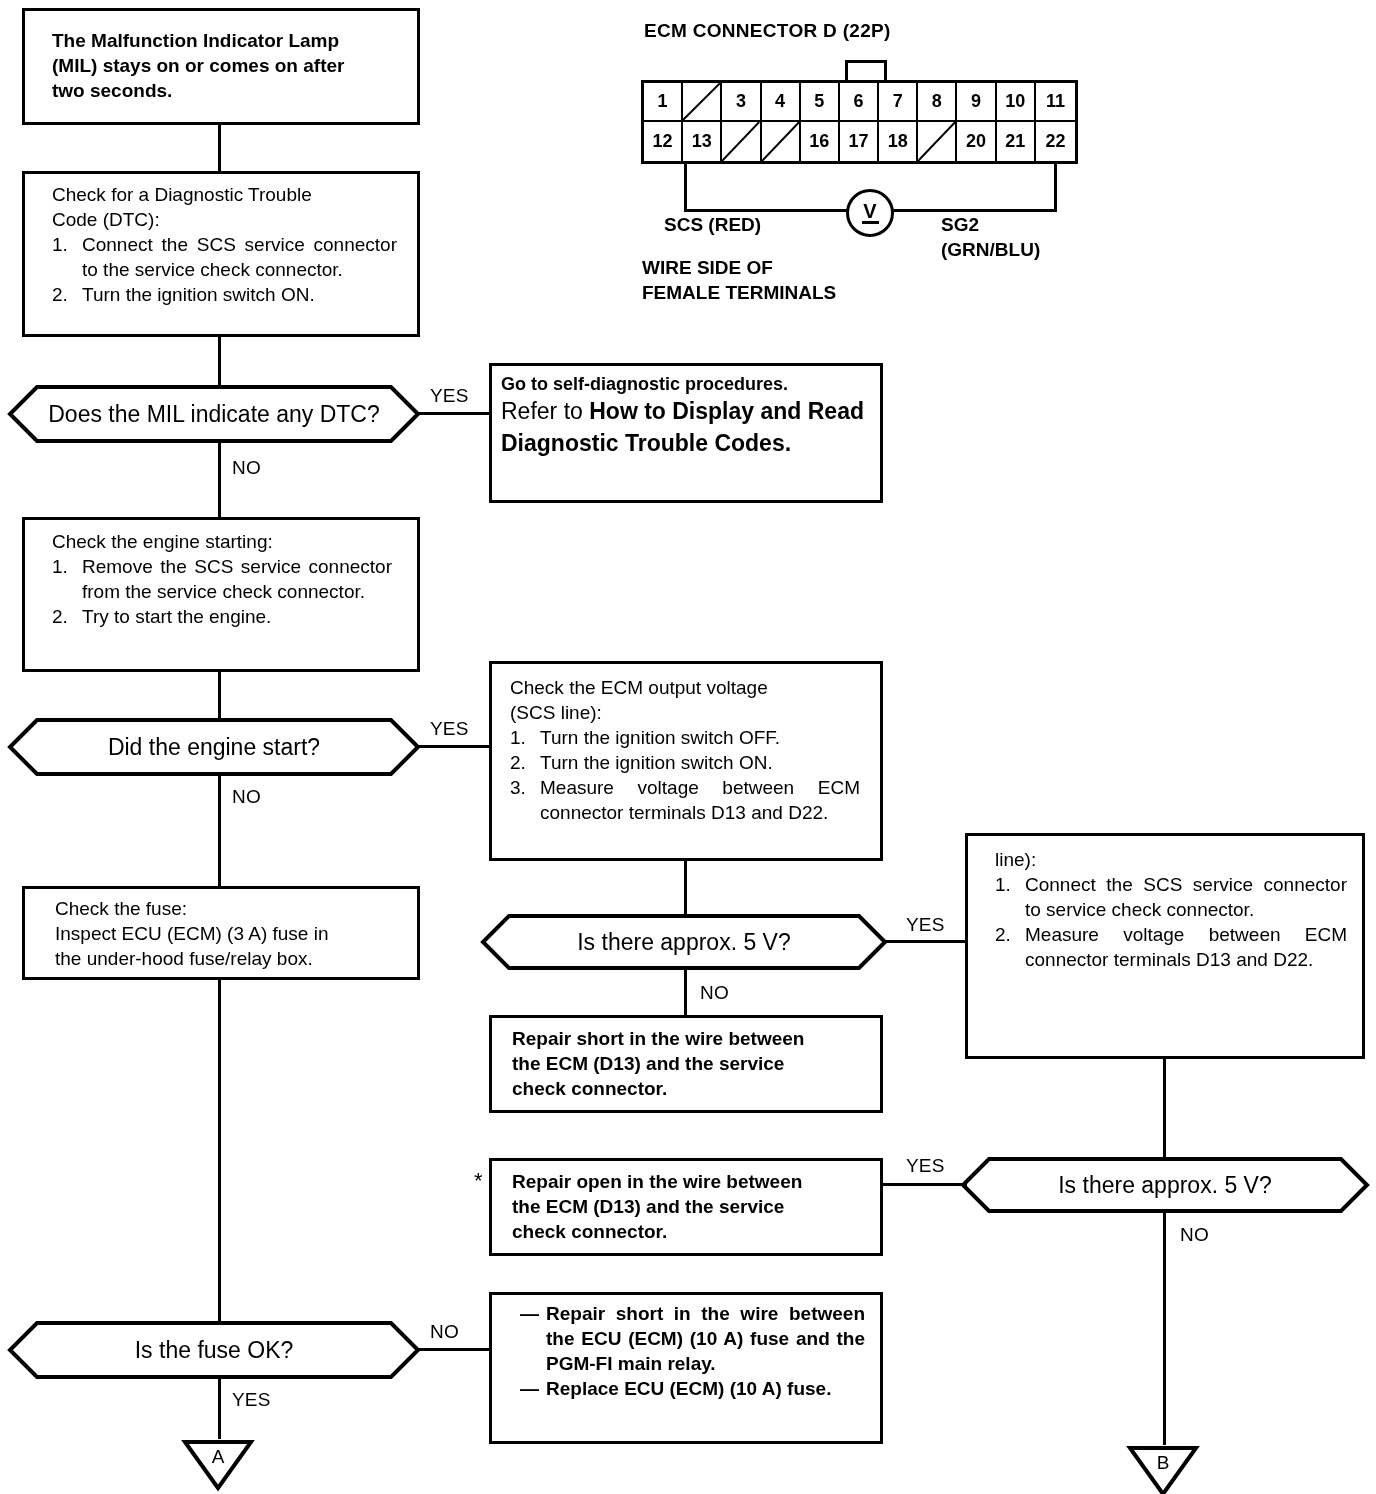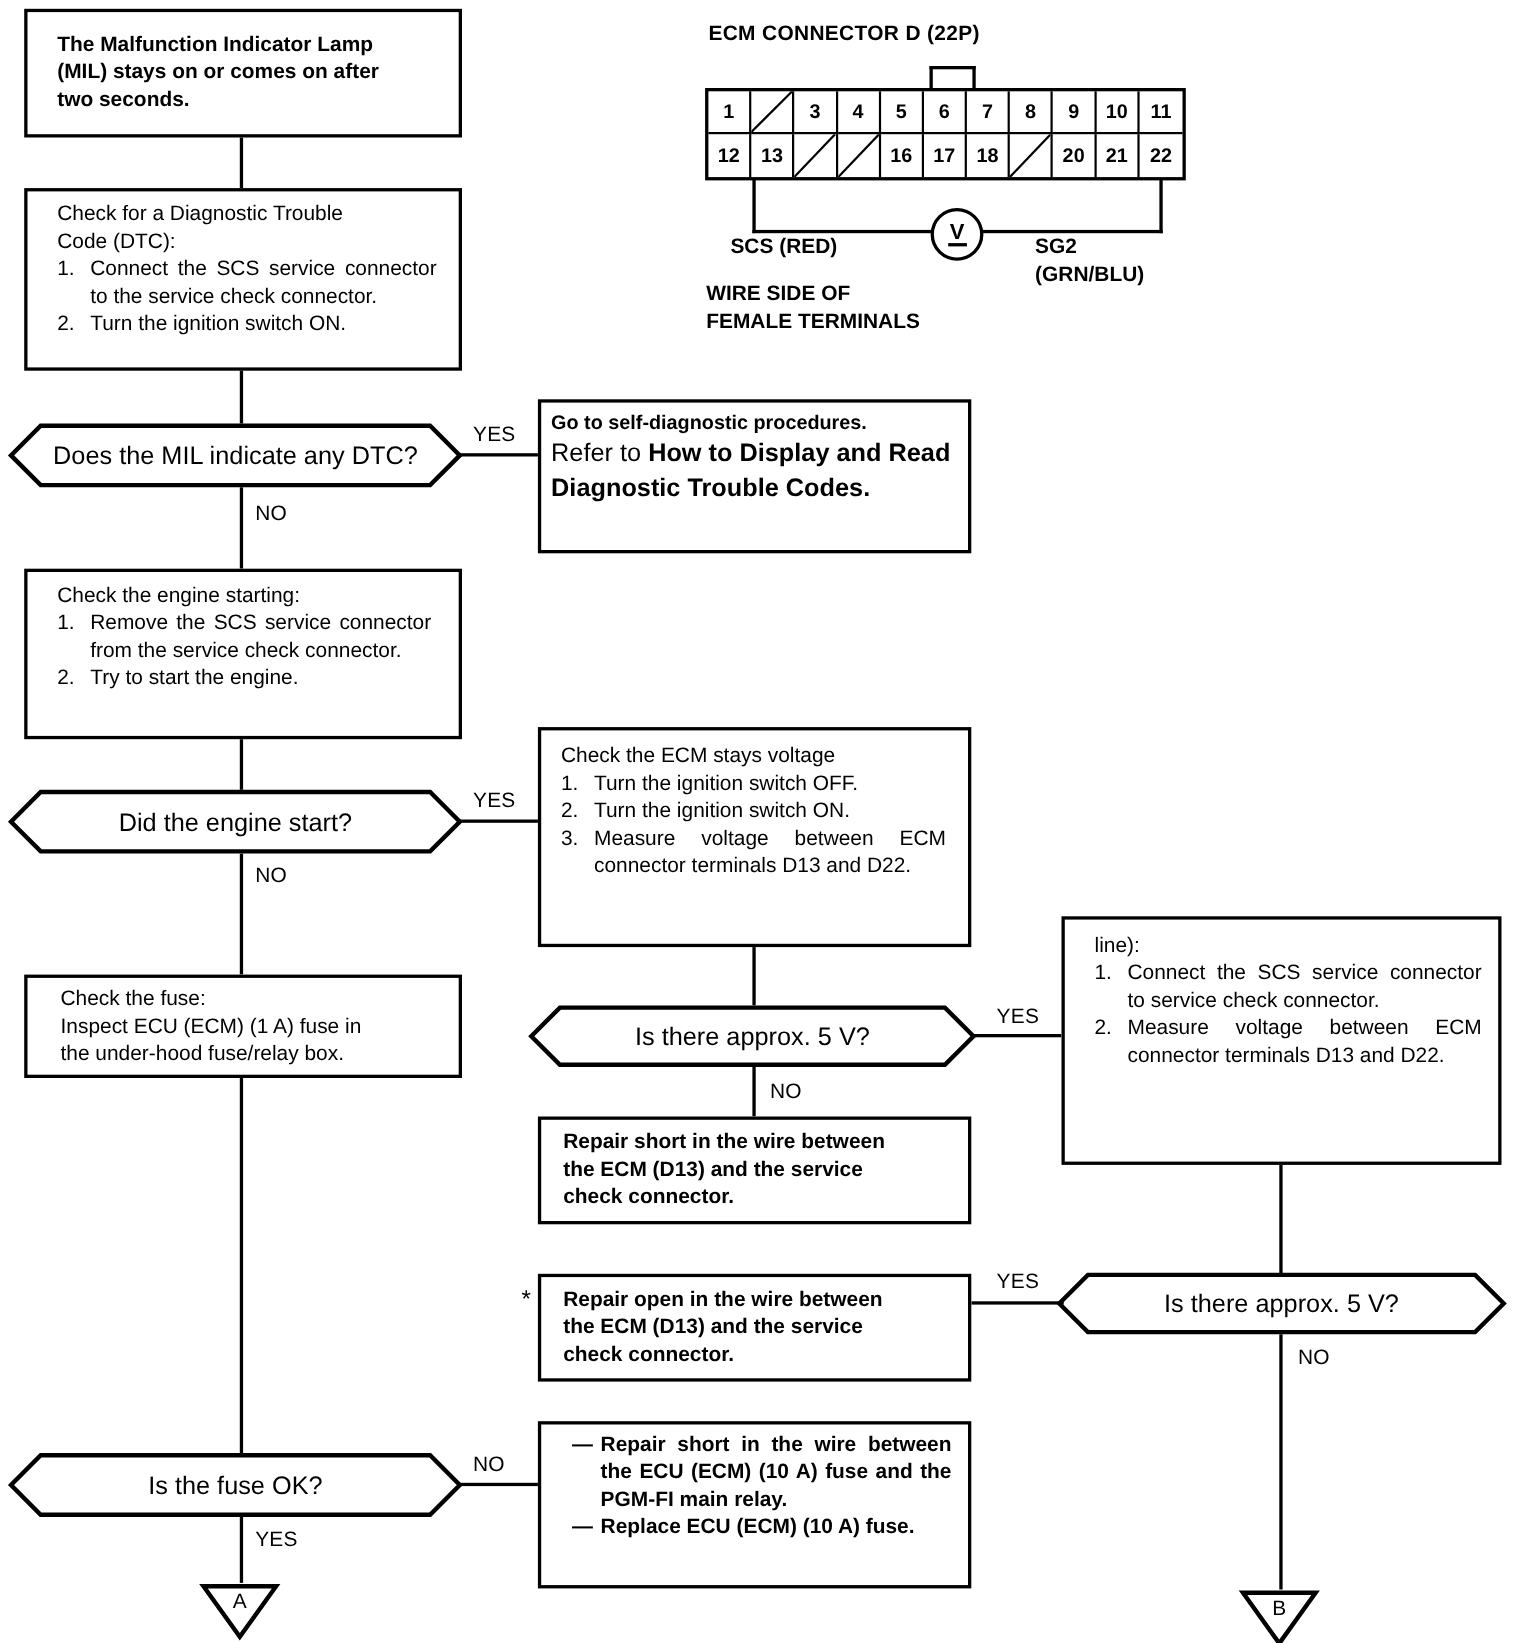--- a/index.html
+++ b/index.html
@@ -196,21 +196,22 @@
     </svg>
     <span class="hxt">Did the engine start?</span>
   </div>
   <div class="ln hl" style="left:416px;top:745px;width:75px;"></div>
   <span class="lbl" style="left:430px;top:718px;">YES</span>
   <div class="ln vl" style="left:218px;top:776px;height:110px;"></div>
   <span class="lbl" style="left:232px;top:786px;">NO</span>
 
   <div class="box" style="left:489px;top:661px;width:394px;height:200px;"></div>
   <div class="boxtext bt" style="left:510px;top:675px;width:350px;">
-    <span class="hdr">Check the ECM stays voltage</span>
+    <span class="hdr">Check the ECM output voltage</span>
+    <span class="hdr">(SCS line):</span>
     <span class="li">
       <span class="num">1.</span>
       <span class="txt nj">Turn the ignition switch OFF.</span>
     </span>
     <span class="li">
       <span class="num">2.</span>
       <span class="txt nj">Turn the ignition switch ON.</span>
     </span>
     <span class="li">
       <span class="num">3.</span>
@@ -268,21 +269,21 @@
   <div class="box" style="left:489px;top:1158px;width:394px;height:98px;"></div>
   <div class="boxtext bt" style="left:512px;top:1169px;width:350px;font-weight:700;">
     <span>Repair open in the wire between</span><br>
     <span>the ECM (D13) and the service</span><br>
     <span>check connector.</span>
   </div>
 
   <div class="box" style="left:22px;top:886px;width:398px;height:94px;"></div>
   <div class="boxtext bt" style="left:55px;top:896px;width:352px;">
     <span class="hdr">Check the fuse:</span>
-    <span>Inspect ECU (ECM) (1 A) fuse in</span><br>
+    <span>Inspect ECU (ECM) (3 A) fuse in</span><br>
     <span>the under-hood fuse/relay box.</span>
   </div>
 
   <div class="ln vl" style="left:218px;top:980px;height:341px;"></div>
 
   <div class="hex" style="left:8px;top:1321px;width:412px;height:58px;">
     <svg width="412" height="58" viewBox="0 0 412 58">
       <polygon points="29,2 383,2 410,29 383,56 29,56 2,29" fill="#fff" stroke="#000" stroke-width="4"></polygon>
     </svg>
     <span class="hxt">Is the fuse OK?</span>

